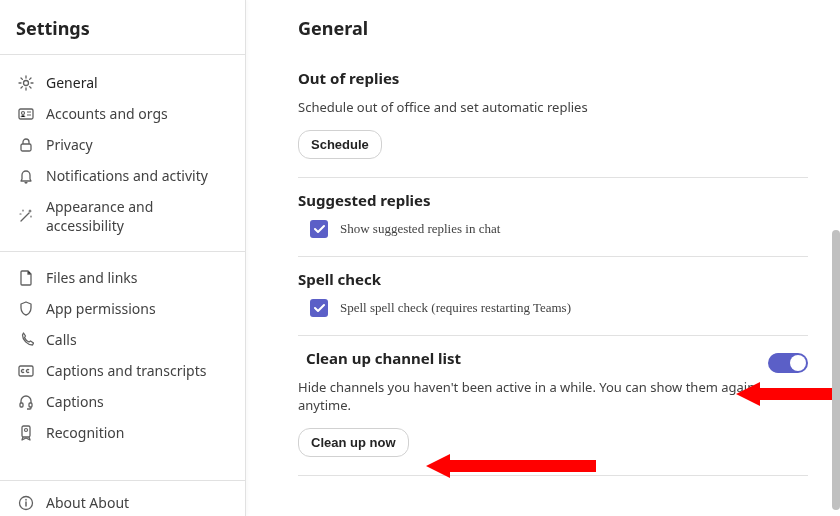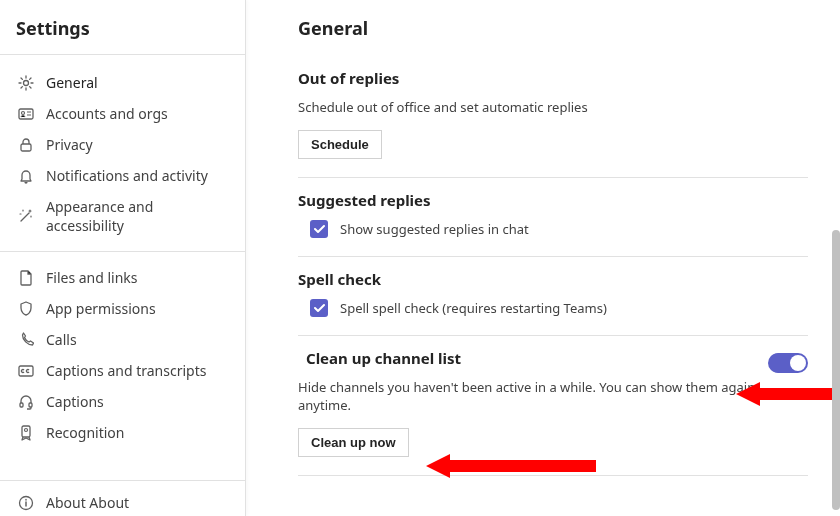--- a/index.html
+++ b/index.html
@@ -17,26 +17,26 @@
   .nav-item .label { font-size: 14px; }
   .sidebar-footer { border-top: 1px solid #e1e1e1; padding: 6px 0 42px 0; }
   
   .main { flex: 1; padding: 0 32px 0 32px; overflow-y: auto; position: relative; }
   .main-title { font-size: 18px; font-weight: 700; padding: 16px 0 16px 0; }
   .section { padding: 12px 0 18px 0; border-bottom: 1px solid #e1e1e1; }
   .section:last-child { border-bottom: none; }
   .section-head { display: flex; align-items: center; justify-content: space-between; margin-left: 8px; }
   .section h3 { font-size: 15px; font-weight: 700; margin: 0 0 10px 0; }
   .section p { font-size: 13px; color: #424242; margin: 0 0 14px 0; }
-  .btn { display: inline-block; border: 1px solid #d1d1d1; background: #fff; border-radius: 0; padding: 6px 12px; font-size: 13px; font-weight: 600; color: #242424; cursor: pointer; }
+  .btn { display: inline-block; border: 1px solid #d1d1d1; background: #fff; border-radius: 12px; padding: 6px 12px; font-size: 13px; font-weight: 600; color: #242424; cursor: pointer; }
   .checkbox-row { display: flex; align-items: center; gap: 12px; padding-left: 12px; }
   .cb { width: 18px; height: 18px; border-radius: 3px; display: inline-flex; align-items: center; justify-content: center; flex-shrink: 0; }
   .cb.checked { background: #5b5fc7; }
   .cb.checked svg { stroke: #fff; }
-  .cb-label { font-size: 13px; color: #424242; }
+  .cb-label { font-size: 13px; color: #424242; font-family: Liberation Serif, serif; }
   .toggle { width: 40px; height: 20px; border-radius: 999px; position: relative; cursor: pointer; }
   .toggle.on { background: #5b5fc7; }
   .toggle .knob { position: absolute; top: 2px; width: 16px; height: 16px; border-radius: 50%; background: #fff; transition: left .15s; }
   .toggle.on .knob { left: 22px; }
   
   .arrow { position: absolute; pointer-events: none; }
   .arrow svg { display: block; }
 
   
   .scroll-track { position: absolute; right: 0; top: 230px; width: 8px; height: 280px; background: #c0c0c0; border-radius: 4px; }

